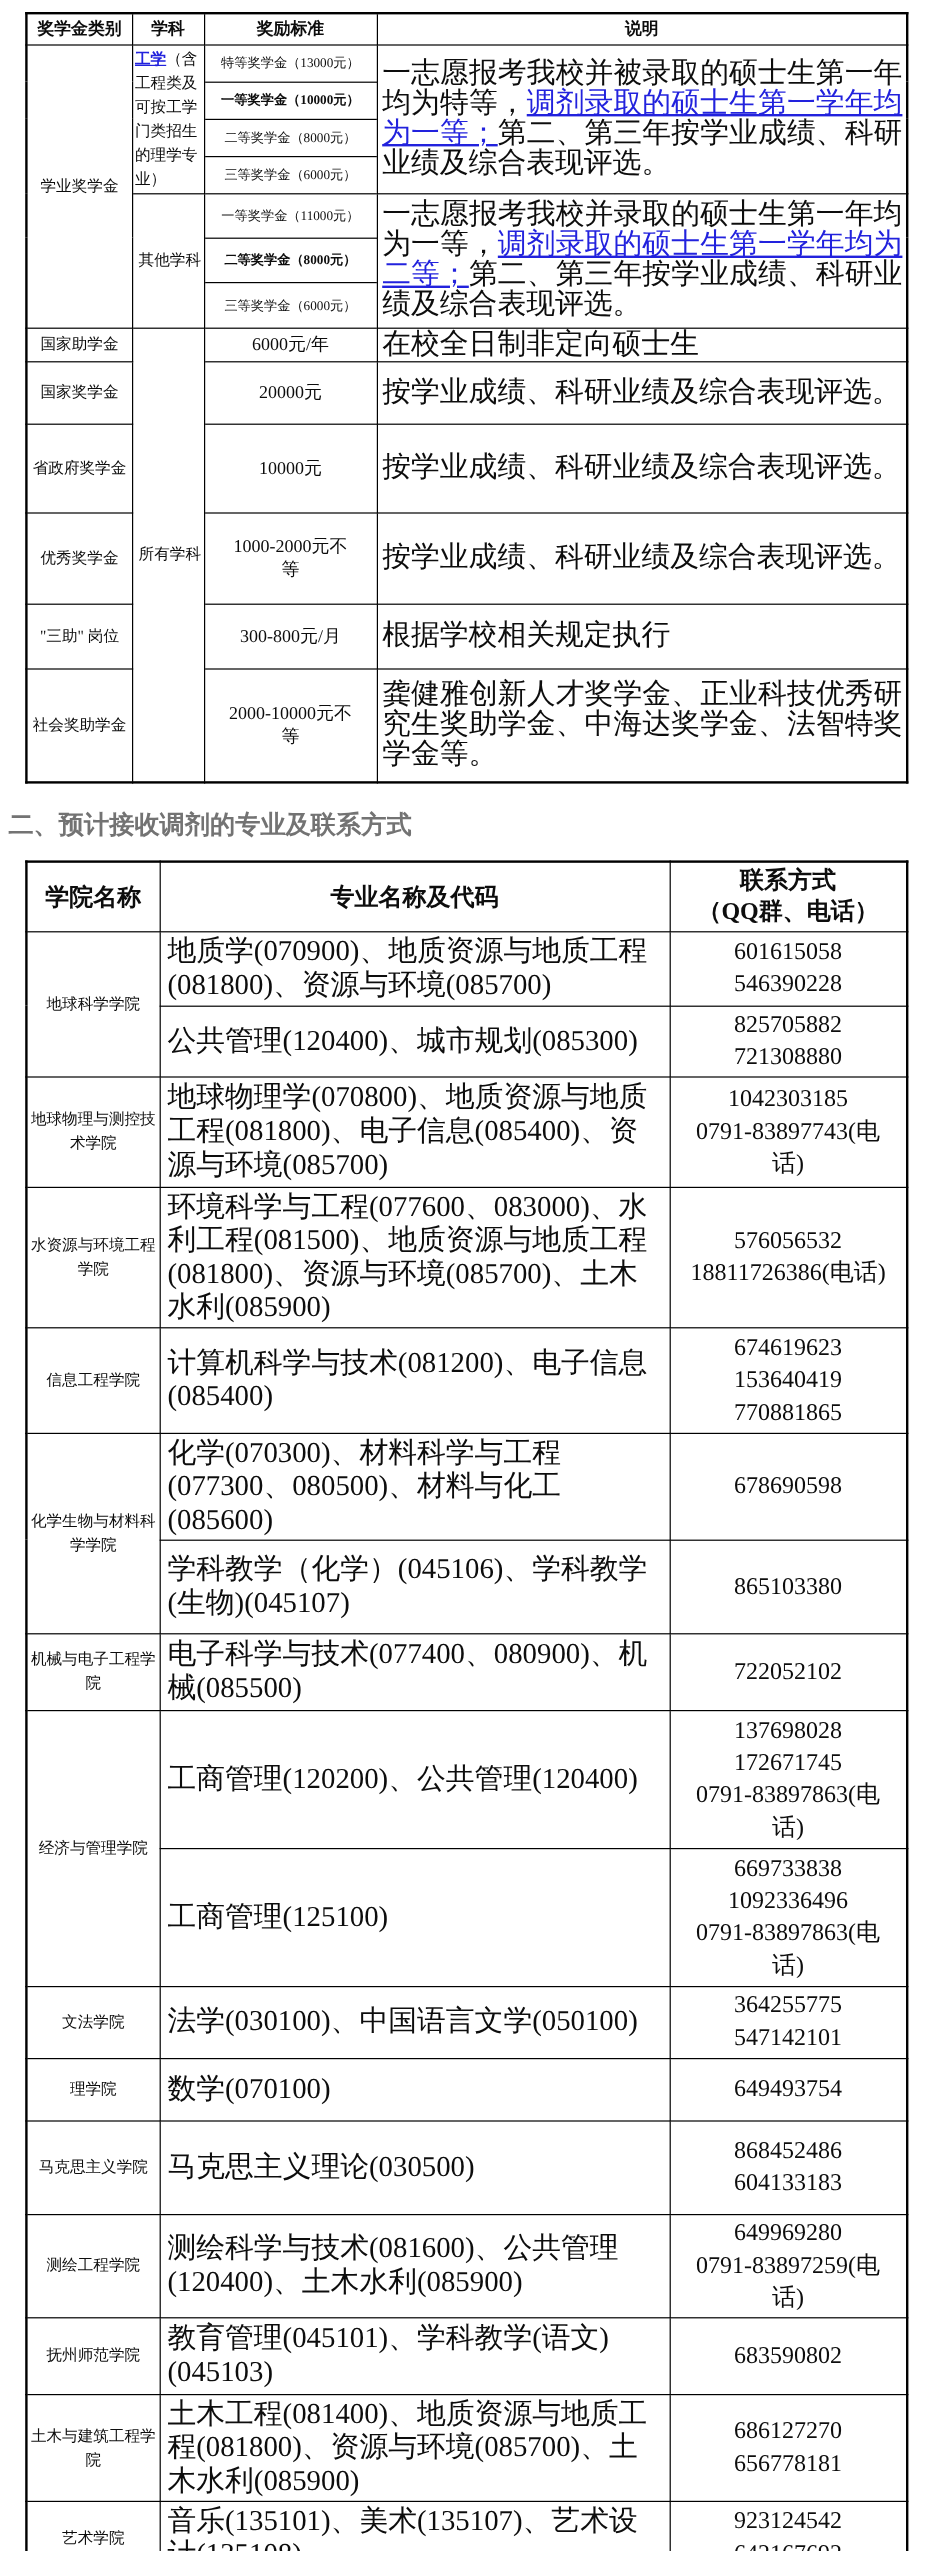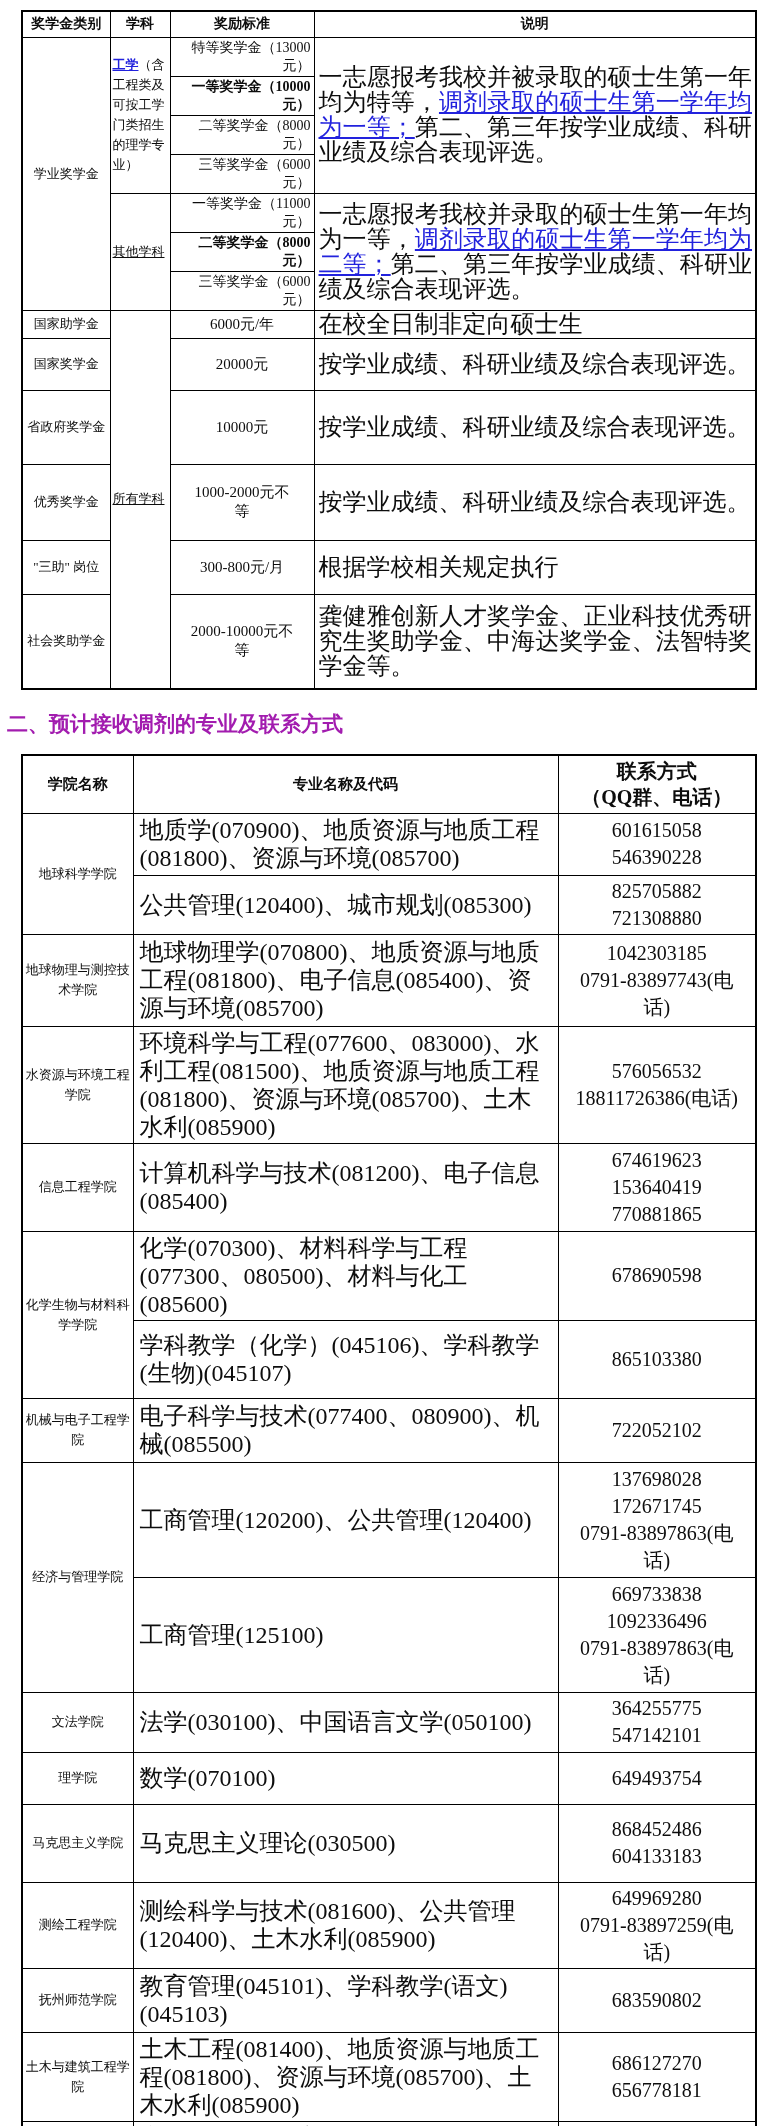--- a/index.html
+++ b/index.html
@@ -11,40 +11,40 @@
   }
   .page { padding: 10px 0 16px 21px; }
 
   table { border-collapse: collapse; table-layout: fixed; width: 734px; border: 2px solid #000; }
   td, th { border: 1px solid #000; vertical-align: middle; overflow: hidden; }
 
   
   .t1 th { font-size: 14px; font-weight: bold; text-align: center; padding: 0; }
   .t1 .cat  { font-size: 13px; text-align: center; padding: 1px 2px; }
   .t1 .disc { font-size: 13px; text-align: left; padding: 1px 2px; line-height: 20px; }
-  .t1 .disc.center { text-align: left; text-decoration: underline; }
-  .t1 .award { font-size: 14px; text-align: right; padding: 1px 3px; }
+  .t1 .disc.center { text-align: right; }
+  .t1 .award { font-size: 11px; text-align: center; padding: 1px 3px; }
   .t1 .award.bold { font-weight: bold; }
   .t1 .money { font-size: 15px; text-align: center; padding: 1px 20px; }
   .t1 .note { font-size: 24px; line-height: 25px; text-align: justify; padding: 1px 3px 1px 4px; }
   .t1 .note-sm { font-size: 24px; line-height: 25px; text-align: left; padding: 1px 3px 1px 4px; }
   .blue-strong { color: var(--accent); font-weight: normal; text-decoration: underline; }
   .blue-link { color: var(--accent); font-weight: bold; text-decoration: underline; }
 
   
   .section-title {
     margin: 20px 0 16px -14px;
     font-size: 21px;
     font-weight: bold;
-    color: #a21caf;
+    color: #737373;
   }
 
   
   .t2 th { font-weight: bold; text-align: center; padding: 2px; }
-  .t2 th.h-sm { font-size: 15px; }
+  .t2 th.h-sm { font-size: 20px; }
   .t2 th.h-lg { font-size: 20px; line-height: 26px; white-space: pre-line; }
   .t2 .college { font-size: 13px; text-align: center; padding: 1px 2px; line-height: 20px; }
   .t2 .majors { font-size: 24px; line-height: 28px; text-align: left; padding: 2px 4px 2px 6px; }
   .t2 .contact { font-size: 20px; line-height: 27px; text-align: center; white-space: pre-line; padding: 2px 15px; }
 </style>
 </head>
 <body>
 
 <div class="page">
 

